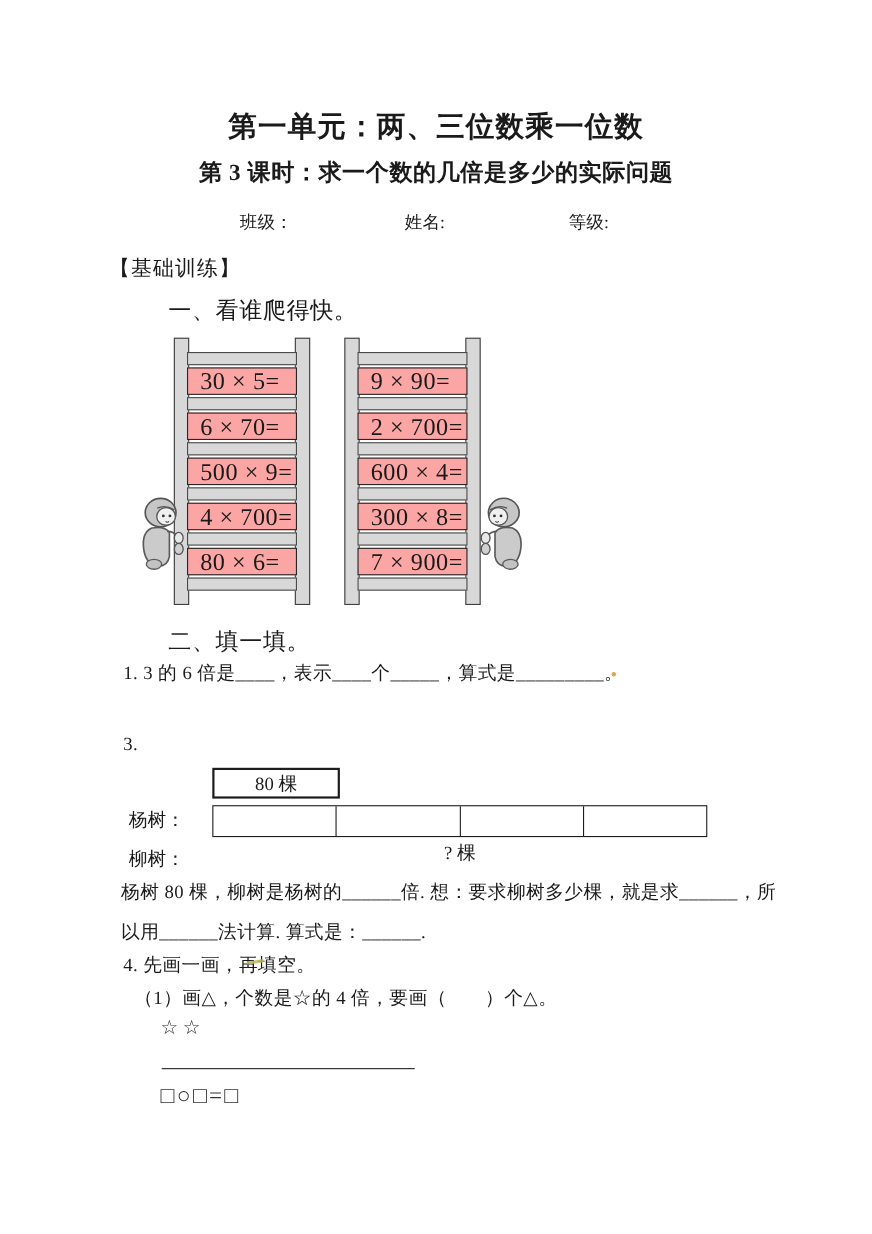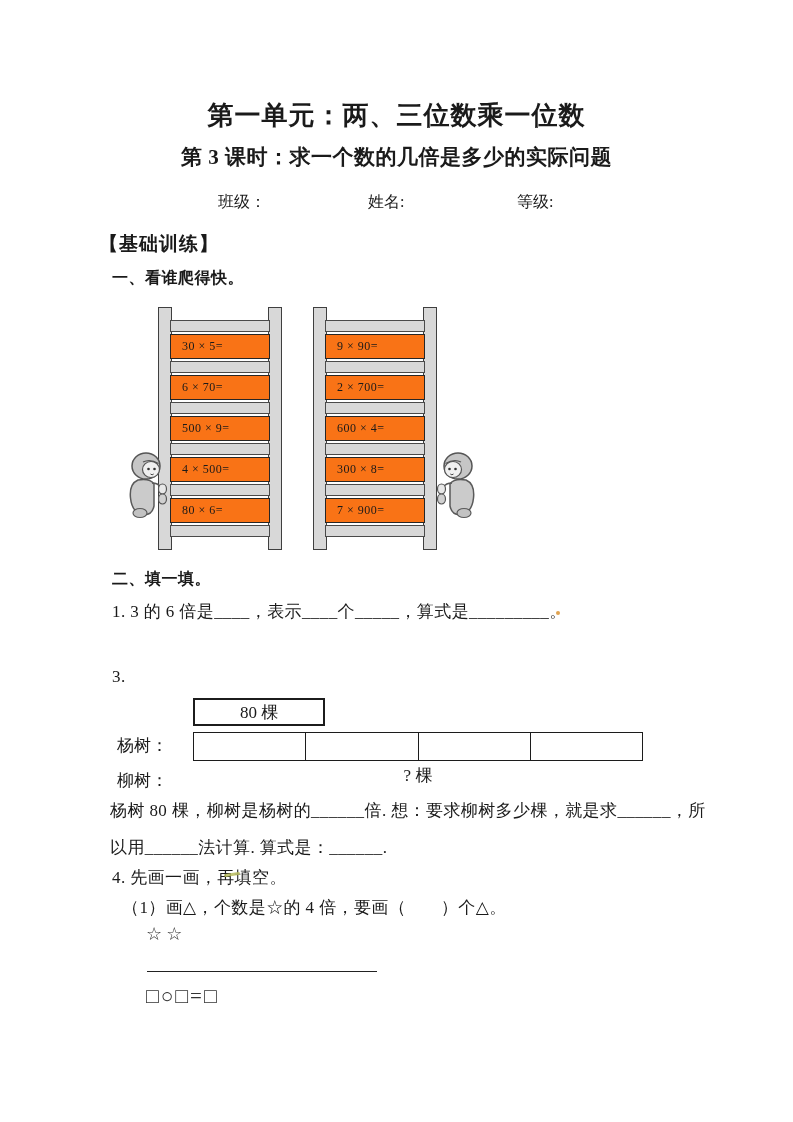--- a/index.html
+++ b/index.html
@@ -5,40 +5,40 @@
   html,body{margin:0;padding:0;background:#ffffff;}
   #page{
     position:relative;width:793px;height:1122px;background:#ffffff;overflow:hidden;
     font-family:"Liberation Serif","DejaVu Serif",serif;color:#1a1a1a;
   }
   .abs{position:absolute;}
   .center{width:100%;text-align:center;}
   .title1{font-size:26px;font-weight:bold;letter-spacing:1px;}
   .title2{font-size:21px;font-weight:bold;letter-spacing:0.5px;}
   .fieldlbl{font-size:16px;}
-  .h-basic{font-size:19px;font-weight:bold;letter-spacing:1px;}
-  .h-section{font-size:16px;font-weight:bold;letter-spacing:0.5px;}
+  .h-basic{font-size:19px;font-weight:normal;letter-spacing:1px;}
+  .h-section{font-size:21px;font-weight:normal;letter-spacing:0.5px;margin-left:41px;}
   .body-line{font-size:17px;letter-spacing:0.4px;white-space:nowrap;}
 
   
   .ladder{position:absolute;top:307px;width:124px;height:243px;}
   .rail{position:absolute;top:0;bottom:0;width:14px;background:#d8d8d8;
         border:1.6px solid #3f3f3f;box-sizing:border-box;}
   .rail-l{left:0;} .rail-r{right:0;}
   .steps{position:absolute;left:12px;right:12px;top:13px;bottom:13px;
          display:flex;flex-direction:column;justify-content:space-between;}
   .rung{height:12px;background:#d8d8d8;border:1.4px solid #4a4a4a;box-sizing:border-box;}
-  .stepbox{height:25px;background:#f97316;border:1.6px solid #262626;box-sizing:border-box;
+  .stepbox{height:25px;background:#fca5a5;border:1.6px solid #262626;box-sizing:border-box;
            display:flex;align-items:center;padding-left:11px;
-           font-size:12px;letter-spacing:0.5px;}
+           font-size:22px;letter-spacing:0.5px;}
   .climber{position:absolute;z-index:5;}
 
   
   .d-label{font-size:17px;margin-top:32px;}
-  .d-box1{position:absolute;left:193px;top:698px;width:132px;height:28px;
+  .d-box1{position:absolute;left:193px;top:698px;width:116px;height:28px;
           border:2px solid #1c1c1c;box-sizing:border-box;
           display:flex;align-items:center;justify-content:center;font-size:17px;}
   .d-bar{position:absolute;left:193px;top:732px;width:450px;height:29px;
          border:1.6px solid #1c1c1c;box-sizing:border-box;display:flex;background:#fff;}
   .d-cell{flex:1;border-right:1.6px solid #1c1c1c;}
   .d-cell:last-child{border-right:none;}
   .d-question{position:absolute;left:193px;top:764px;width:450px;text-align:center;font-size:17px;}
 
   .stars{font-size:18px;letter-spacing:4px;color:#2e2e2e;}
   .answer-line{position:absolute;left:147px;top:971px;width:230px;border-top:1.6px solid #222;}
@@ -69,21 +69,21 @@
     <div class="rail rail-l"></div>
     <div class="rail rail-r"></div>
     <div class="steps">
         <div class="rung"></div>
         <div class="stepbox">30 × 5=</div>
         <div class="rung"></div>
         <div class="stepbox">6 × 70=</div>
         <div class="rung"></div>
         <div class="stepbox">500 × 9=</div>
         <div class="rung"></div>
-        <div class="stepbox">4 × 500=</div>
+        <div class="stepbox">4 × 700=</div>
         <div class="rung"></div>
         <div class="stepbox">80 × 6=</div>
         <div class="rung"></div>
       </div>
   </div>
 
   <div class="ladder" style="left:313px">
     <div class="rail rail-l"></div>
     <div class="rail rail-r"></div>
     <div class="steps">

